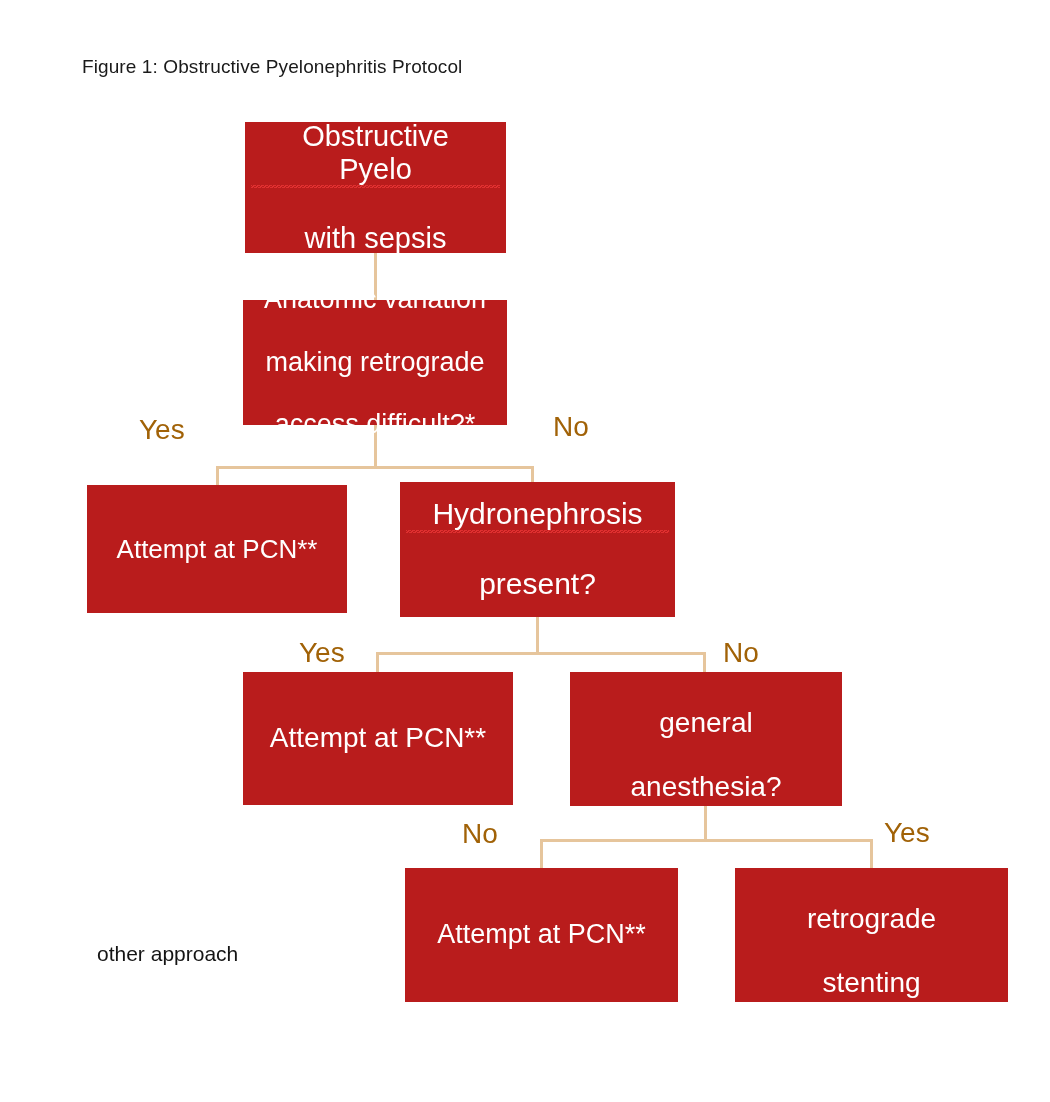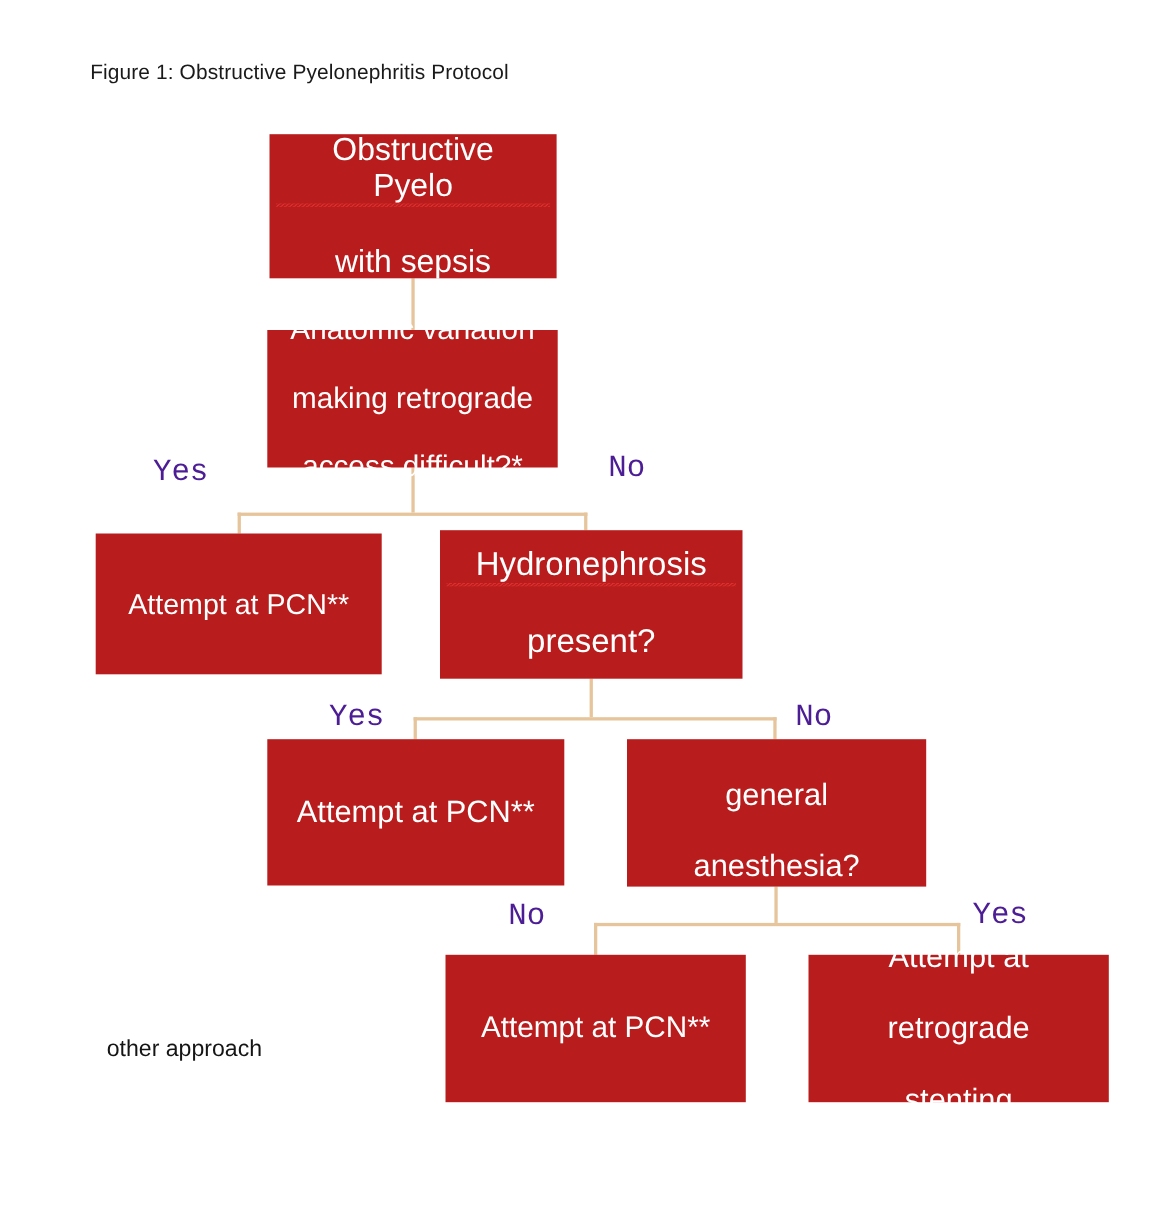--- a/index.html
+++ b/index.html
@@ -51,23 +51,22 @@
       rgba(0,0,0,0) 1px, rgba(0,0,0,0) 2px
     );
     background-repeat: repeat-x;
     background-size: 4px 3px;
     background-position: 0 100%;
     padding-bottom: 1px;
   }
   .edge-label {
     position: absolute;
     font-size: 28px;
-    color: #4c1d95;
+    color: #a16207;
     white-space: nowrap;
-    font-family: Liberation Mono, monospace;
   }
   .sidenote {
     position: absolute;
     font-size: 21px;
     color: #151515;
     line-height: 1.35;
     width: 310px;
   }
   .conn {
     position: absolute;
@@ -137,21 +136,21 @@
       <span>anesthesia?</span>
     </span>
   </div>
 
   <div class="node" style="left:405px; top:868px; width:273px; height:134px; font-size:27px;">
     <span>Attempt at PCN**</span>
   </div>
 
   <div class="node" style="left:735px; top:868px; width:273px; height:134px; font-size:28px;">
     <span>
-      <span>Attempt at</span><br>
+      <br>
       <span>retrograde</span><br>
       <span>stenting</span>
     </span>
   </div>
 
   <div class="edge-label" style="left:139px; top:414px;">Yes</div>
   <div class="edge-label" style="left:553px; top:411px;">No</div>
 
   <div class="edge-label" style="left:299px; top:637px;">Yes</div>
   <div class="edge-label" style="left:723px; top:637px;">No</div>

